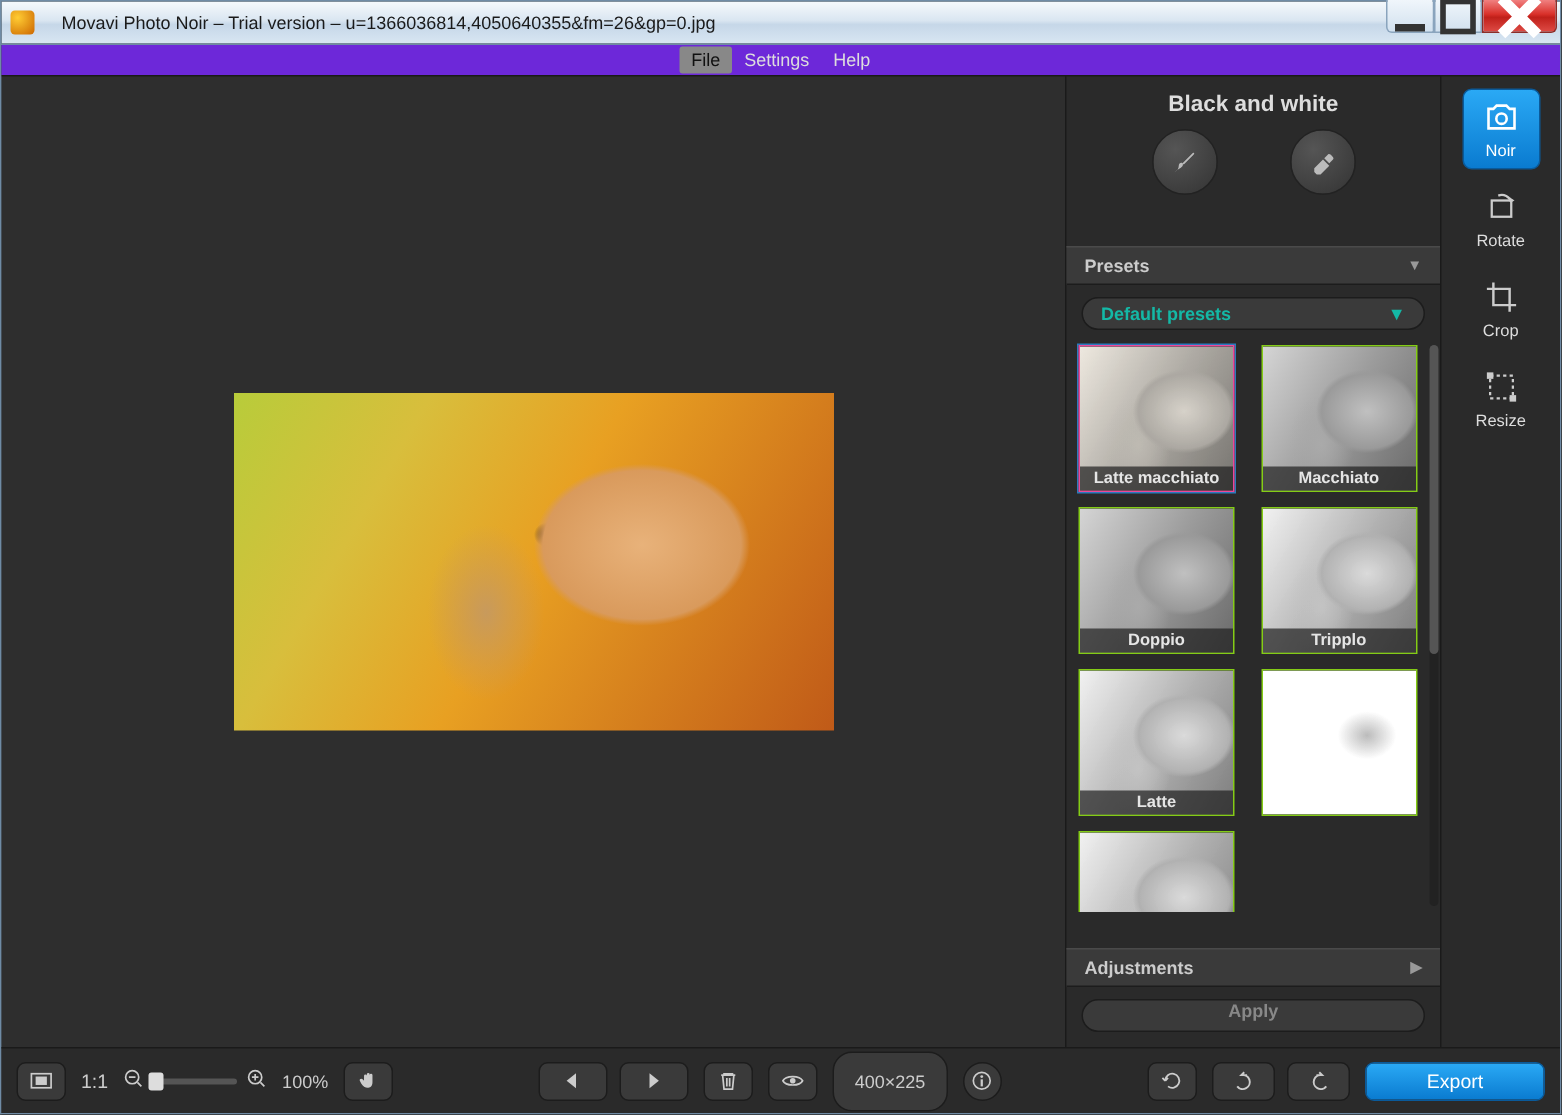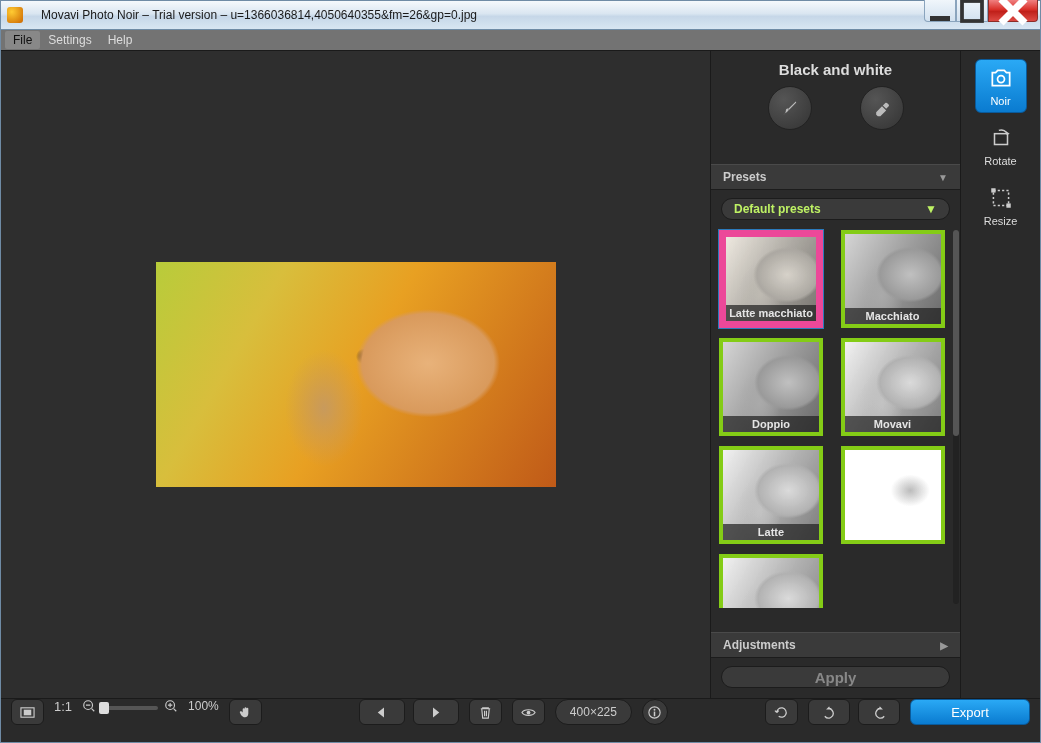--- a/index.html
+++ b/index.html
@@ -40,23 +40,23 @@
     border-left: 1px solid #6f8ba5;
     border-right: 1px solid #6f8ba5;
     border-bottom: 1px solid #6f8ba5;
     height: 713px;
     background: #2a2a2a;
     display: flex; flex-direction: column;
   }
 
   
   .menubar {
-    height: 20px; background: #737373;
+    height: 20px; background: #6d28d9;
     display: flex; align-items: center; padding: 0 4px;
-    color: #ddd; font-size: 12px;
+    color: #ddd; font-size: 12px; justify-content: center;
   }
   .menubar .menuitem { padding: 2px 8px; border-radius: 2px; }
   .menubar .menuitem.active { background: #888; color: #111; }
 
   
   .main { flex: 1; display: flex; overflow: hidden; }
   .canvas-area {
     flex: 1; background: #2e2e2e;
     display: flex; align-items: center; justify-content: center;
     position: relative;
@@ -105,38 +105,38 @@
     display: flex; align-items: center; justify-content: space-between;
     padding: 0 12px; color: #ccc; font-size: 12px; margin-top: 24px;
   }
   .acc-header .chev { font-size: 10px; color: #999; }
 
   .dropdown {
     margin: 8px 10px 6px 10px;
     height: 22px; border-radius: 11px;
     background: #3a3a3a; border: 1px solid #1c1c1c;
     display: flex; align-items: center; justify-content: space-between;
-    padding: 0 12px; color: #bef264; font-size: 12px;
+    padding: 0 12px; color: #14b8a6; font-size: 12px;
   }
 
   .preset-scroll {
     flex: 1; overflow: hidden;
     padding: 4px 8px 0 8px;
     position: relative;
   }
   .preset-grid {
     display: grid; grid-template-columns: 1fr 1fr; gap: 10px;
   }
   .preset-thumb {
     position: relative; width: 104px; height: 98px;
-    border: 4px solid #84cc16;
+    border: 1px solid #84cc16;
     background: #222;
     overflow: hidden;
   }
-  .preset-thumb.selected { border: 7px solid #ec4899; box-shadow: 0 0 0 1px #2b7bbd; }
+  .preset-thumb.selected { border: 1px solid #ec4899; box-shadow: 0 0 0 1px #2b7bbd; }
   .preset-thumb .thumb-img {
     width: 100%; height: 100%;
     background:
       radial-gradient(ellipse 55px 45px at 68% 45%, #c0c0c0 0%, #9a9a9a 55%, transparent 62%),
       radial-gradient(circle 9px at 58% 52%, #222 0%, transparent 75%),
       radial-gradient(ellipse 32px 48px at 38% 68%, #aaa 0%, transparent 68%),
       linear-gradient(120deg, #d5d5d5 0%, #9c9c9c 50%, #6a6a6a 100%);
   }
   .preset-thumb .thumb-img.warm {
     filter: sepia(0.15) brightness(1.06);
@@ -165,22 +165,22 @@
   }
   .preset-scrollbar .thumbbar {
     position: absolute; left: 0; right: 0; top: 0; height: 55%;
     background: #555; border-radius: 3px;
   }
 
   .apply-btn {
     margin: 8px 10px 10px 10px; height: 22px;
     border-radius: 11px;
     background: #3a3a3a; border: 1px solid #1c1c1c;
-    color: #888; font-size: 15px;
-    display: flex; align-items: center; justify-content: center;
+    color: #888; font-size: 12px;
+    display: flex; align-items: flex-start; justify-content: center;
   }
 
   
   .tool-strip {
     width: 80px; background: #2a2a2a;
     border-left: 1px solid #1a1a1a;
     display: flex; flex-direction: column; align-items: center;
     gap: 6px; padding-top: 8px;
     border-top: 1px solid #1a1a1a;
   }
@@ -194,36 +194,36 @@
   .tool-btn.active {
     background: linear-gradient(to bottom, #2aa9f5, #0a7bd0);
     border: 1px solid #0a5a9a; color: #fff;
   }
   .tool-btn svg { width: 26px; height: 26px; }
 
   
   .bottombar {
     height: 44px; background: #2a2a2a;
     border-top: 1px solid #1a1a1a;
-    display: flex; align-items: flex-start;
+    display: flex; align-items: center;
     padding: 0 10px; gap: 10px;
     color: #ccc; font-size: 12px;
   }
   .bb-btn {
     height: 26px; min-width: 32px;
     background: #3a3a3a; border: 1px solid #1c1c1c;
     border-radius: 6px;
     display: flex; align-items: center; justify-content: center;
     color: #ccc; font-size: 13px;
     padding: 0 8px;
   }
   .bb-btn svg { width: 15px; height: 15px; }
   .bb-group { display: flex; gap: 8px; align-items: center; }
   .bb-pill {
-    height: 26px;
+    height: 40px;
     background: #3a3a3a; border: 1px solid #1c1c1c;
     border-radius: 13px;
     display: flex; align-items: center; justify-content: center;
     padding: 0 14px;
   }
   .zoom-slider {
     display: flex; align-items: center; gap: 6px;
   }
   .zoom-slider .track {
     width: 56px; height: 4px; background: #555; border-radius: 2px; position: relative;
@@ -315,21 +315,21 @@
             <div class="preset-thumb">
               <div class="thumb-img "></div>
               <div class="thumb-label">Macchiato</div>
             </div>
             <div class="preset-thumb">
               <div class="thumb-img "></div>
               <div class="thumb-label">Doppio</div>
             </div>
             <div class="preset-thumb">
               <div class="thumb-img light"></div>
-              <div class="thumb-label">Movavi</div>
+              <div class="thumb-label">Tripplo</div>
             </div>
             <div class="preset-thumb">
               <div class="thumb-img light"></div>
               <div class="thumb-label">Latte</div>
             </div>
             <div class="preset-thumb">
               <div class="thumb-img sketch"></div>
             </div>
             <div class="preset-thumb">
               <div class="thumb-img light"></div>
@@ -358,20 +358,26 @@
           </svg>
         <span>Noir</span>
       </div>
       <div class="tool-btn">
         <svg viewBox="0 0 24 24">
             <rect x="6" y="8" width="12" height="10" fill="none" stroke="#ccc" stroke-width="1.4"></rect>
             <path d="M10 5 a6 6 0 0 1 8 4" fill="none" stroke="#ccc" stroke-width="1.4"></path>
             <path d="M18 9l2-1-3-2z" fill="#ccc"></path>
           </svg>
         <span>Rotate</span>
+      </div>
+      <div class="tool-btn">
+        <svg viewBox="0 0 24 24">
+            <path d="M7 3v14h14 M3 7h14v14" fill="none" stroke="#ccc" stroke-width="1.5"></path>
+          </svg>
+        <span>Crop</span>
       </div>
       <div class="tool-btn">
         <svg viewBox="0 0 24 24">
             <rect x="5" y="5" width="14" height="14" fill="none" stroke="#ccc" stroke-width="1.4" stroke-dasharray="2 2"></rect>
             <rect x="3" y="3" width="4" height="4" fill="#ccc"></rect>
             <rect x="17" y="17" width="4" height="4" fill="#ccc"></rect>
           </svg>
         <span>Resize</span>
       </div>
     </div>

